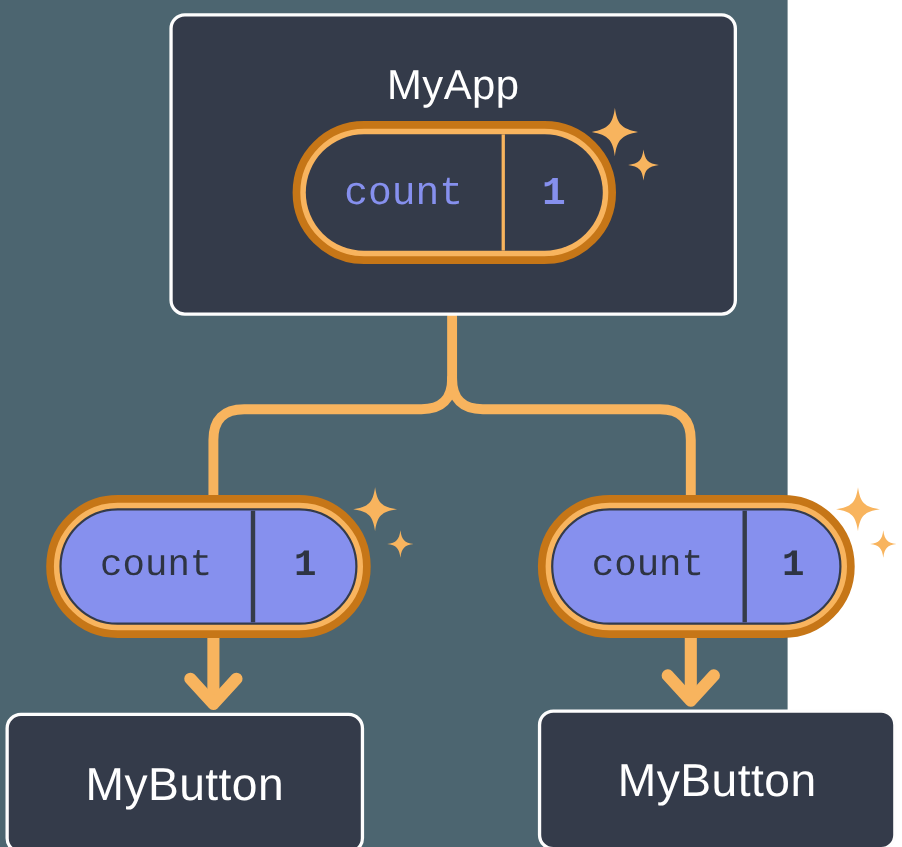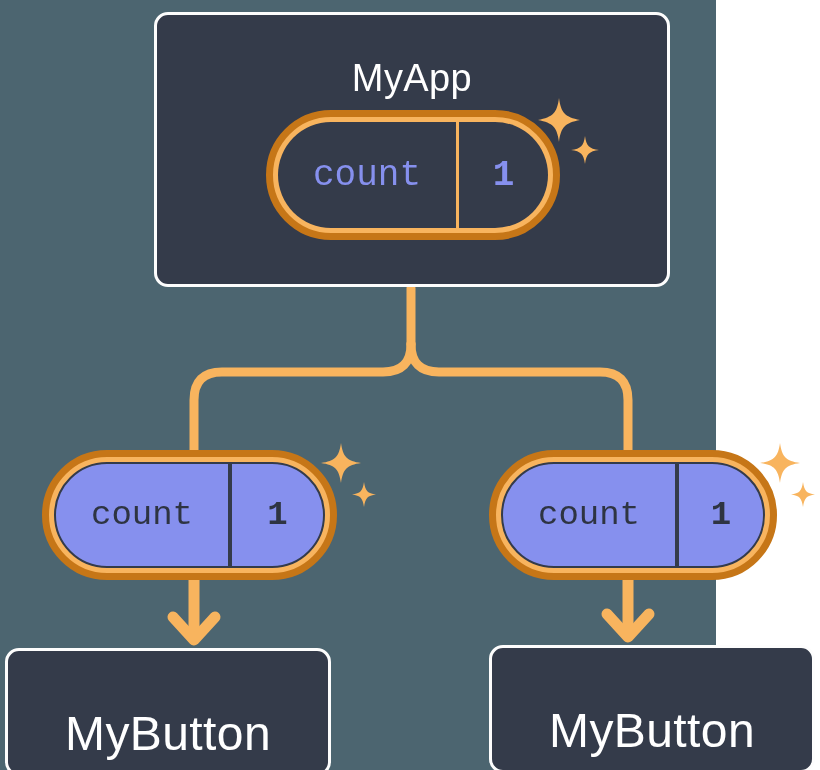--- a/index.html
+++ b/index.html
@@ -32,22 +32,22 @@
 
   .comp-title {
     position: absolute;
     left: 0; right: 0;
     text-align: center;
     color: #ffffff;
     letter-spacing: 0.4px;
   }
   #myapp-title { top: 42px; font-size: 38px; }
   .mybutton-title {
-    top: 55px;
-    font-size: 48px;
+    top: 38px;
+    font-size: 42px;
   }
 
   
   .pill {
     position: absolute;
     display: flex;
     align-items: stretch;
     border-radius: 999px;
     border: 7px solid #c67617;
     background: #f8b45e;

